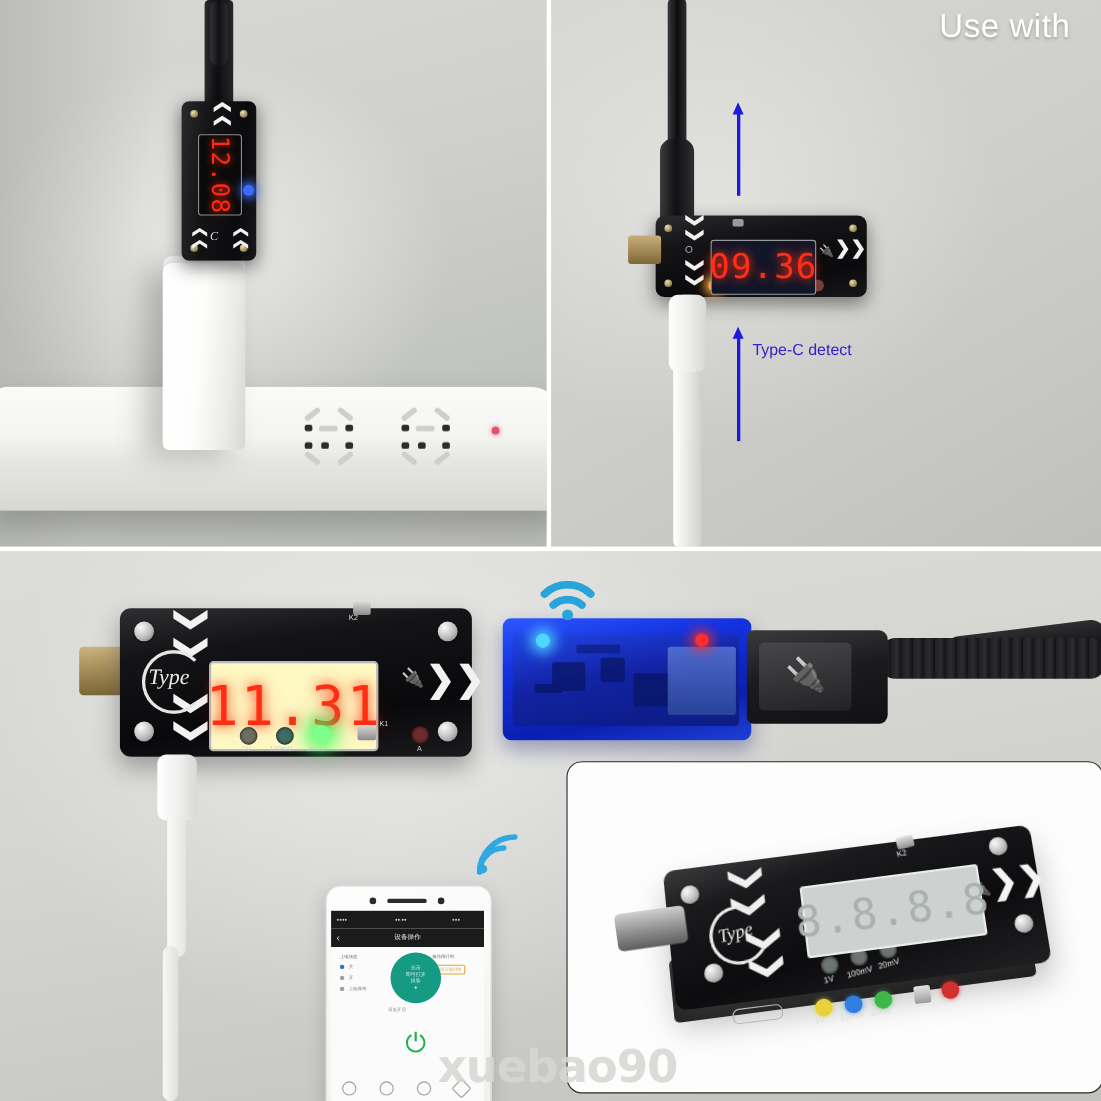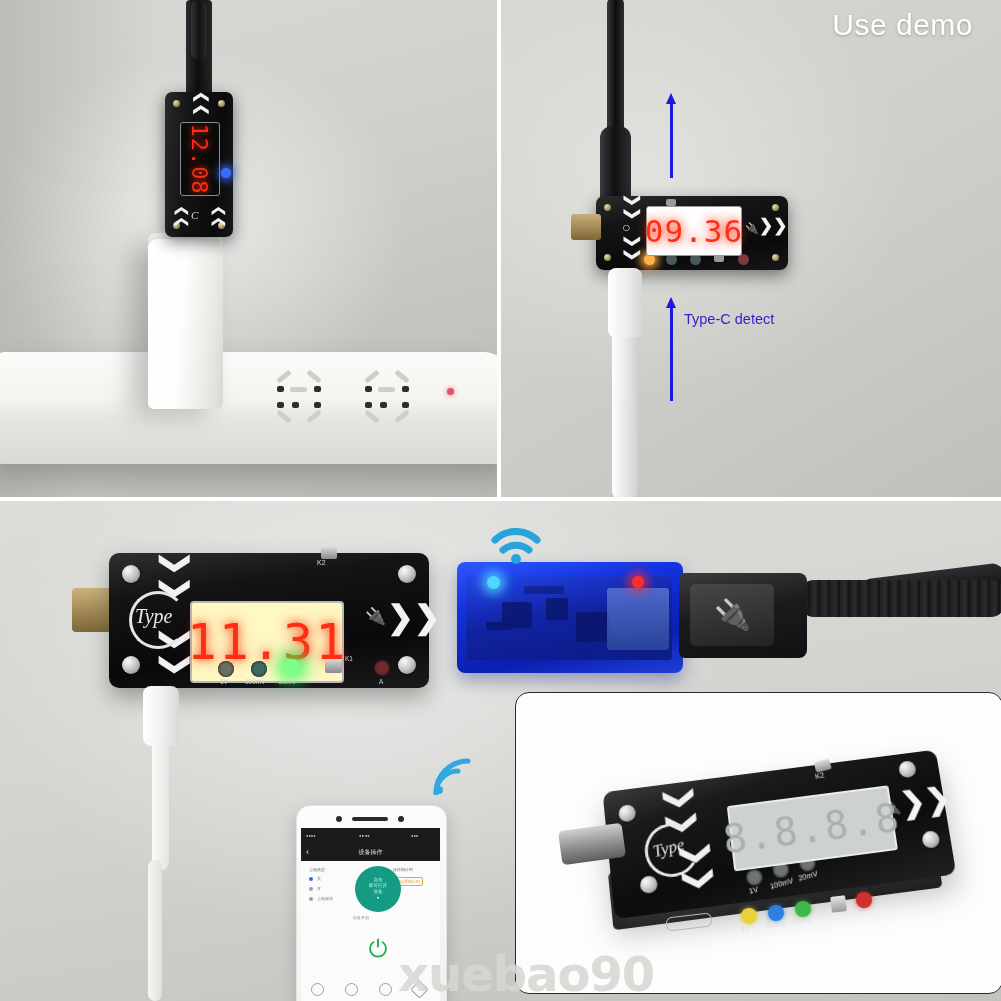--- a/index.html
+++ b/index.html
@@ -50,21 +50,21 @@
   #tr-wall{background:
       radial-gradient(ellipse 360px 300px at 150px 180px, rgba(255,255,255,.35), rgba(255,255,255,0) 72%),
       linear-gradient(150deg,#d7d8d3 0%,#cfd0cb 45%,#c7c8c3 75%,#bfc0bb 100%);}
   #use-demo{right:28px;top:8px;color:#ffffff;font-size:30px;font-weight:400;letter-spacing:.5px;
       text-shadow:0 1px 3px rgba(90,90,90,.45);}
   #tr-cable{left:107px;top:-4px;width:17px;height:212px;background:linear-gradient(90deg,#3a3a3c,#0e0e10 50%,#2d2d2f);border-radius:8px;}
   #tr-cable-boot{left:100px;top:126px;width:31px;height:88px;background:linear-gradient(90deg,#3c3c3e,#111113 46%,#2e2e30);border-radius:12px 12px 7px 7px;}
   #dev-tr{left:96px;top:196px;width:192px;height:74px;background:linear-gradient(170deg,#2b2b2d 0%,#141416 30%,#0a0a0c 70%,#17171a 100%);
       border-radius:8px;box-shadow:0 6px 16px rgba(0,0,0,.45);}
   #dev-tr-typec{left:71px;top:214px;width:30px;height:26px;background:linear-gradient(180deg,#c8ae7a,#9d8450 60%,#7d6738);border-radius:3px;}
-  #dev-tr-screen{left:146px;top:206px;width:94px;height:48px;background:#ffffff;border:1.5px solid #9a9a9a;border-radius:3px;}
+  #dev-tr-screen{left:146px;top:218px;width:94px;height:48px;background:#0f172a;border:1.5px solid #9a9a9a;border-radius:3px;}
   #dev-tr-val{position:absolute;inset:0;display:flex;align-items:center;justify-content:center;
       color:#ff2f16;font-family:"DejaVu Sans Mono",monospace;font-size:31px;letter-spacing:1px;
       text-shadow:0 0 8px rgba(255,50,22,.95),0 0 16px rgba(255,50,22,.45);}
   #tr-white-cable{left:112px;top:268px;width:26px;height:232px;background:linear-gradient(90deg,#ffffff,#e8e8e6 55%,#cfcfcd);border-radius:9px;}
   #tr-white-plug{left:108px;top:268px;width:34px;height:70px;background:linear-gradient(90deg,#ffffff,#ededeb 55%,#d6d6d4);border-radius:8px;}
   #tr-white-thin{left:118px;top:400px;width:13px;height:100px;background:linear-gradient(90deg,#f4f4f2,#dcdcda);border-radius:6px;}
   .annot{position:absolute;color:#3322cc;font-size:14.5px;line-height:19.5px;white-space:pre;}
   .arrow{position:absolute;width:3px;background:#1a1ae0;}
   .arrow::before{content:"";position:absolute;top:-9px;left:-4px;border-left:5.5px solid transparent;border-right:5.5px solid transparent;border-bottom:11px solid #1a1ae0;}
 
@@ -133,21 +133,21 @@
   #ins-val{position:absolute;inset:0;display:flex;align-items:center;justify-content:center;color:#a9b0ae;
       font-family:"DejaVu Sans Mono",monospace;font-size:39px;letter-spacing:2px;}
   #ins-typec{position:absolute;left:-28px;top:72px;width:64px;height:34px;background:linear-gradient(180deg,#cfcfcf,#8e8e8e 55%,#5e5e5e);
       border-radius:5px;transform:rotate(-8deg);}
   .ins-screw{position:absolute;width:17px;height:17px;border-radius:50%;
       background:radial-gradient(circle at 34% 30%,#fafafa,#bdbdbd 55%,#757575);box-shadow:0 1px 2px rgba(0,0,0,.5);}
   .ins-led{position:absolute;width:16px;height:16px;border-radius:50%;}
   .ins-lbl{position:absolute;color:#e2e2e2;font-size:7.5px;transform:rotate(-7.5deg);}
   .ins-lbl-pcb{position:absolute;color:#ddd;font-size:7px;transform:rotate(-7.5deg);}
   
-  #watermark{left:398px;top:946px;color:rgba(214,214,210,.88);font-size:48px;font-weight:bold;letter-spacing:-1px;
+  #watermark{left:398px;top:946px;color:rgba(214,214,210,.88);font-size:41px;font-weight:bold;letter-spacing:-1px;
       font-family:"DejaVu Sans",sans-serif;}
   
   .divider{position:absolute;background:#ffffff;}
 </style>
 </head>
 <body>
 
 <div id="stage">
 
   <div class="panel" id="panel-tl">
@@ -204,21 +204,21 @@
       <div style="position:absolute;inset:0;transform:rotate(90deg);display:flex;align-items:center;justify-content:center;">
         <span style="color:#ff2a14;font-family:'DejaVu Sans Mono',monospace;font-size:22px;letter-spacing:1px;text-shadow:0 0 7px rgba(255,48,20,.95);">12.08</span>
       </div>
     </div>
     <div class="abs" id="tl-blue-led"></div>
   </div>
 
   <div class="panel" id="panel-tr">
     <div class="wall" id="tr-wall"></div>
 
-    <div class="abs" id="use-demo">Use demo</div>
+    <div class="abs" id="use-demo">Use with</div>
 
     <div class="abs" id="tr-cable"></div>
     <div class="abs" id="tr-cable-boot"></div>
 
     <div class="abs" id="dev-tr">
       <div class="screwS" style="left:8px;top:8px;"></div>
       <div class="screwS" style="left:176px;top:8px;"></div>
       <div class="screwS" style="left:8px;top:58px;"></div>
       <div class="screwS" style="left:176px;top:58px;"></div>
       <div class="chev" style="left:22px;top:3px;font-size:16px;transform:rotate(-90deg);">❮❮</div>

